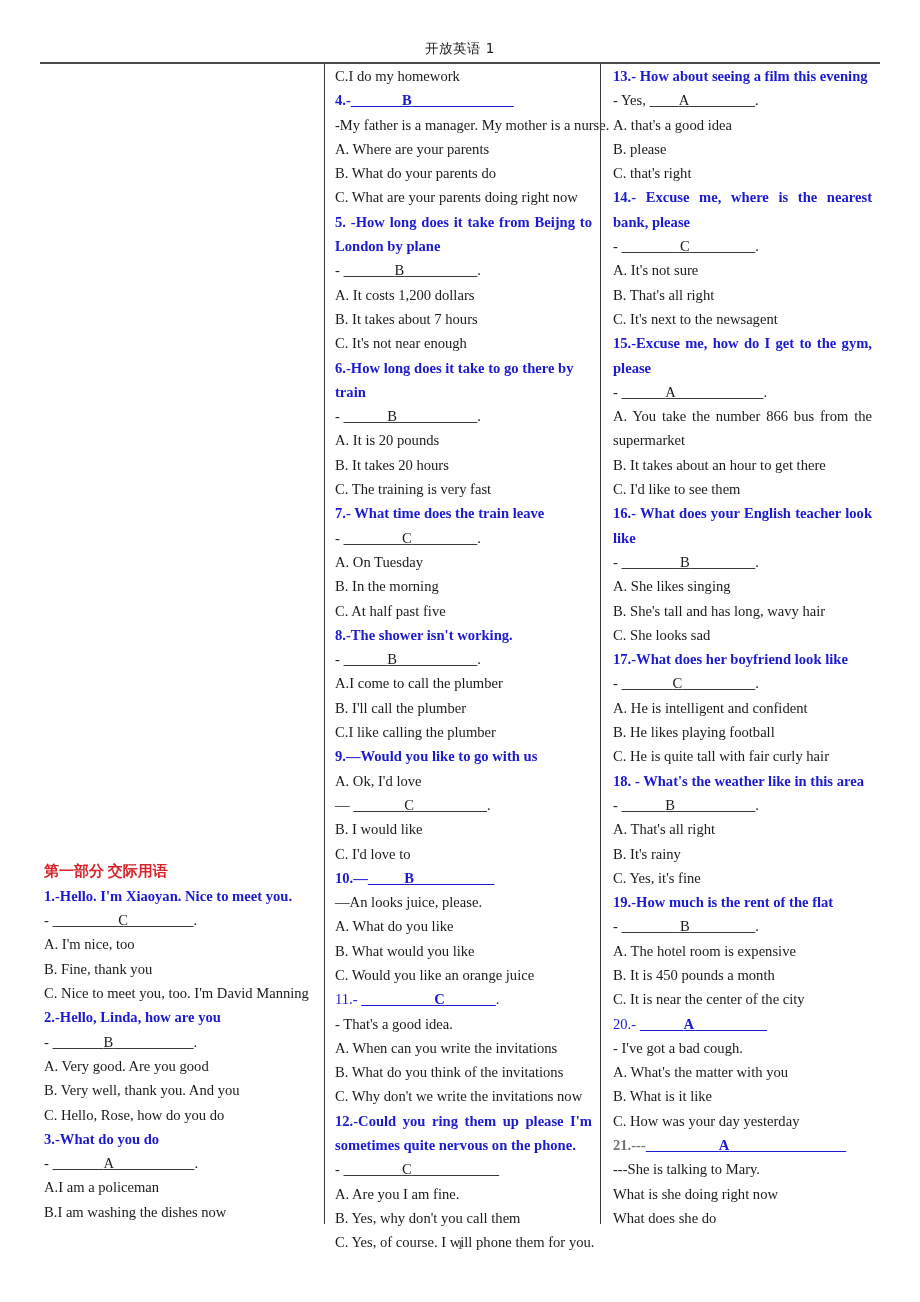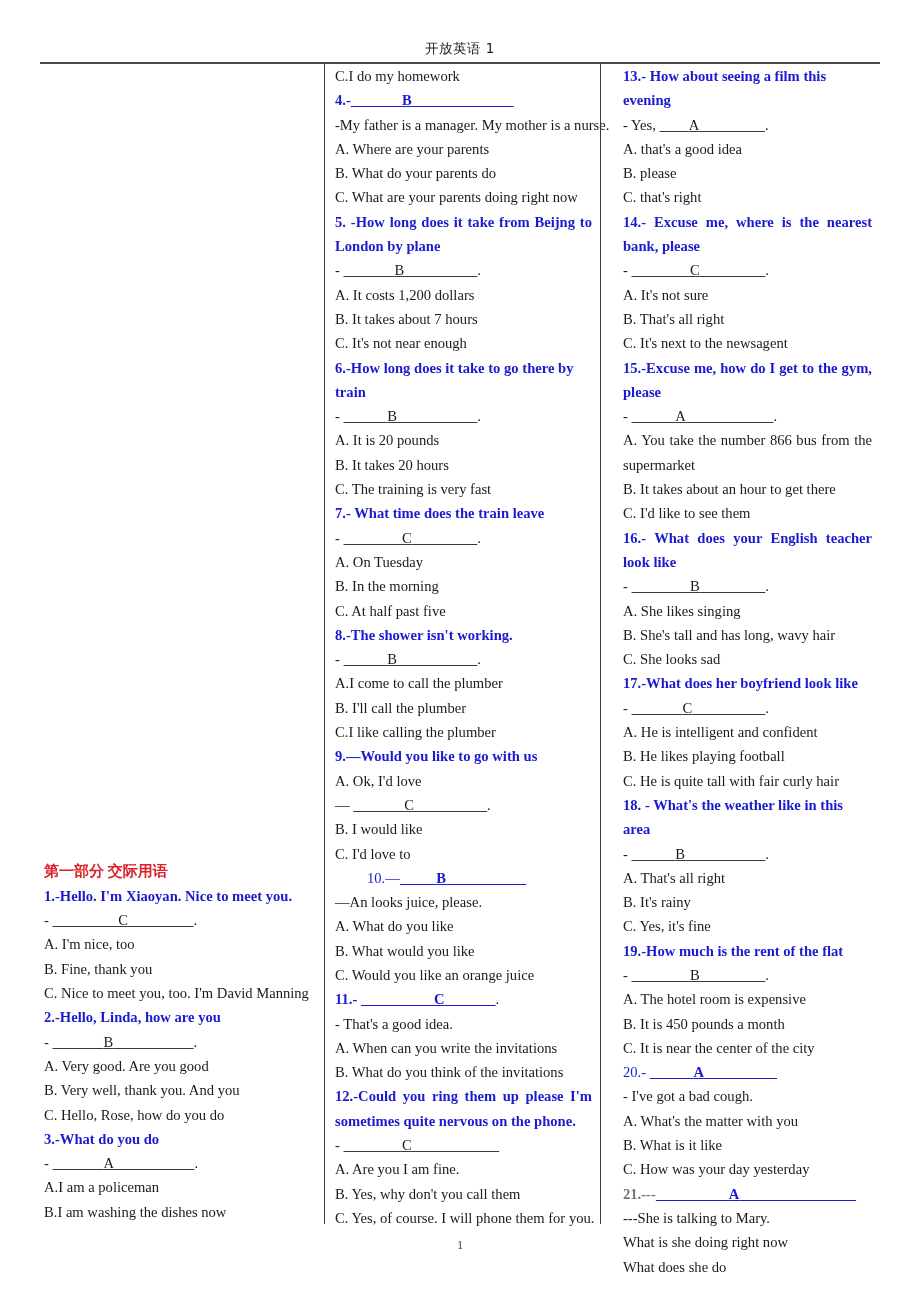--- a/index.html
+++ b/index.html
@@ -53,21 +53,21 @@
   }
   .col {
     position: relative;
     box-sizing: border-box;
     padding: 0 8px 0 8px;
     display: flex;
     flex-direction: column;
   }
   .col-left   { width: 284px; justify-content: flex-end; padding-left: 4px;}
   .col-mid    { width: 276px; border-left: 1.4px solid #3a3a3a; padding-left: 10px; }
-  .col-right  { width: 280px; border-left: 1.4px solid #3a3a3a; padding-left: 22px; }
+  .col-right  { width: 280px; border-left: 1.4px solid #3a3a3a; padding-left: 12px; }
 
   .line {
     font-size: 14.6px;
     line-height: 24.3px;
     margin: 0;
     white-space: nowrap;
     overflow: visible;
   }
   .line.wrap {
     white-space: normal;
@@ -178,29 +178,30 @@
           <div class="line q">8.-The shower isn't working.</div>
           <div class="line"><span>- </span><span class="blank black"><span style="color: transparent;">______</span><span>B</span><span style="color: transparent;">___________</span></span><span>.</span></div>
           <div class="line opt">A.I come to call the plumber</div>
           <div class="line opt">B. I'll call the plumber</div>
           <div class="line opt">C.I like calling the plumber</div>
           <div class="line q">9.—Would you like to go with us</div>
           <div class="line opt">A. Ok, I'd love</div>
           <div class="line"><span>— </span><span class="blank black"><span style="color: transparent;">_______</span><span>C</span><span style="color: transparent;">__________</span></span><span>.</span></div>
           <div class="line opt">B. I would like</div>
           <div class="line opt">C. I'd love to</div>
-          <div class="line"><span style="color: rgb(26, 26, 208); font-weight: normal; margin-left: 32px;">10.—</span><span class="blank blue"><span style="color: transparent;">_____</span><span>B</span><span style="color: transparent;">___________</span></span></div>
+          <div class="line"><span style="color: rgb(26, 26, 208); font-weight: bold;">10.—</span><span class="blank blue"><span style="color: transparent;">_____</span><span>B</span><span style="color: transparent;">___________</span></span></div>
           <div class="line reply">—An looks juice, please.</div>
           <div class="line opt">A. What do you like</div>
           <div class="line opt">B. What would you like</div>
           <div class="line opt">C. Would you like an orange juice</div>
-          <div class="line"><span style="color: rgb(26, 26, 208); font-weight: bold;">11.- </span><span class="blank blue"><span style="color: transparent;">__________</span><span>C</span><span style="color: transparent;">_______</span></span><span>.</span></div>
+          <div class="line"><span style="color: rgb(26, 26, 208); font-weight: normal;">11.- </span><span class="blank blue"><span style="color: transparent;">__________</span><span>C</span><span style="color: transparent;">_______</span></span><span>.</span></div>
           <div class="line reply">- That's a good idea.</div>
           <div class="line opt">A. When can you write the invitations</div>
           <div class="line opt">B. What do you think of the invitations</div>
+          <div class="line opt">C. Why don't we write the invitations now</div>
           <div class="line q justify">12.-Could you ring them up please I'm sometimes quite nervous on the phone.</div>
           <div class="line"><span>- </span><span class="blank black"><span style="color: transparent;">________</span><span>C</span><span style="color: transparent;">____________</span></span></div>
           <div class="line opt">A. Are you I am fine.</div>
           <div class="line opt">B. Yes, why don't you call them</div>
           <div class="line opt">C. Yes, of course. I will phone them for you.</div>
         </div>
     </div>
     <div class="col col-right">
       <div id="right-items">
           <div class="line q">13.- How about seeing a film this evening</div>

